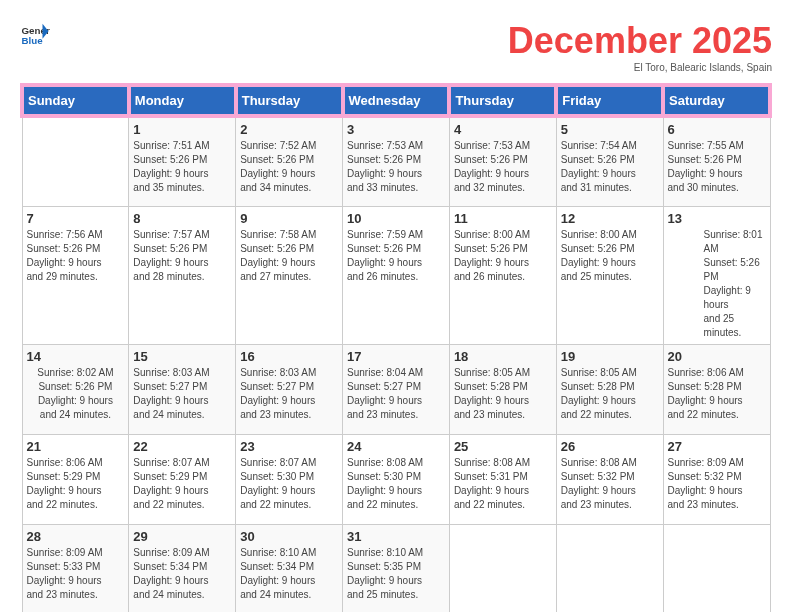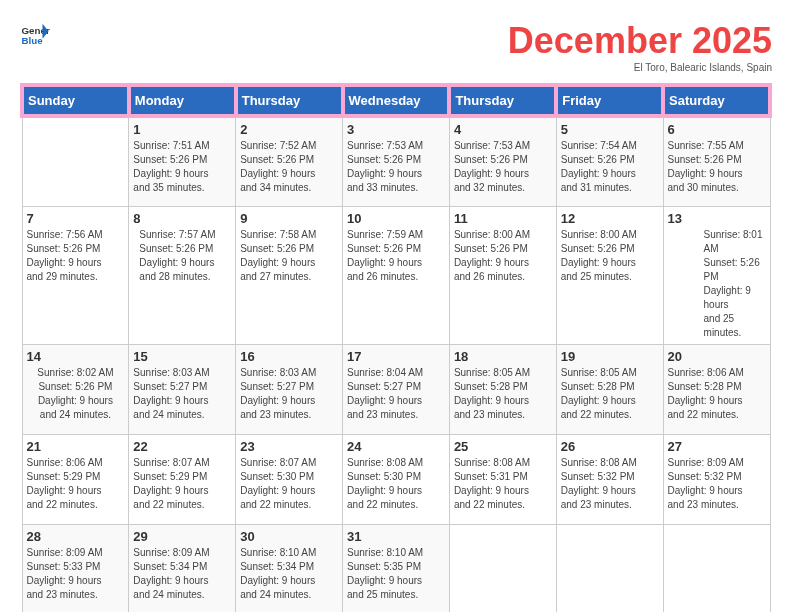--- a/index.html
+++ b/index.html
@@ -156,21 +156,21 @@
       <tr>
         <td>
           <span class="day-num">7</span>
           <div class="day-info" style="white-space: pre-line;">Sunrise: 7:56 AM
 Sunset: 5:26 PM
 Daylight: 9 hours
 and 29 minutes.</div>
         </td>
         <td>
           <span class="day-num">8</span>
-          <div class="day-info" style="white-space: pre-line; margin-left: 6px;">Sunrise: 7:57 AM
+          <div class="day-info" style="white-space: pre-line;">Sunrise: 7:57 AM
 Sunset: 5:26 PM
 Daylight: 9 hours
 and 28 minutes.</div>
         </td>
         <td>
           <span class="day-num">9</span>
           <div class="day-info" style="white-space: pre-line;">Sunrise: 7:58 AM
 Sunset: 5:26 PM
 Daylight: 9 hours
 and 27 minutes.</div>

